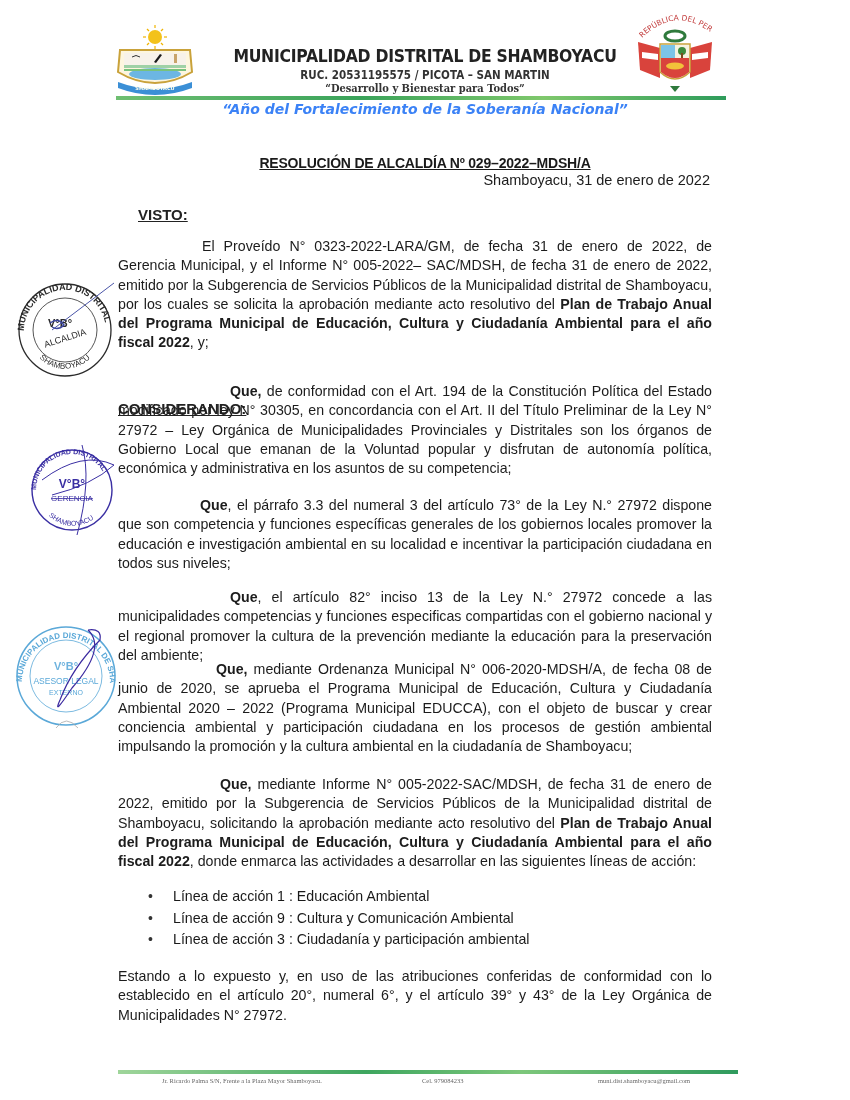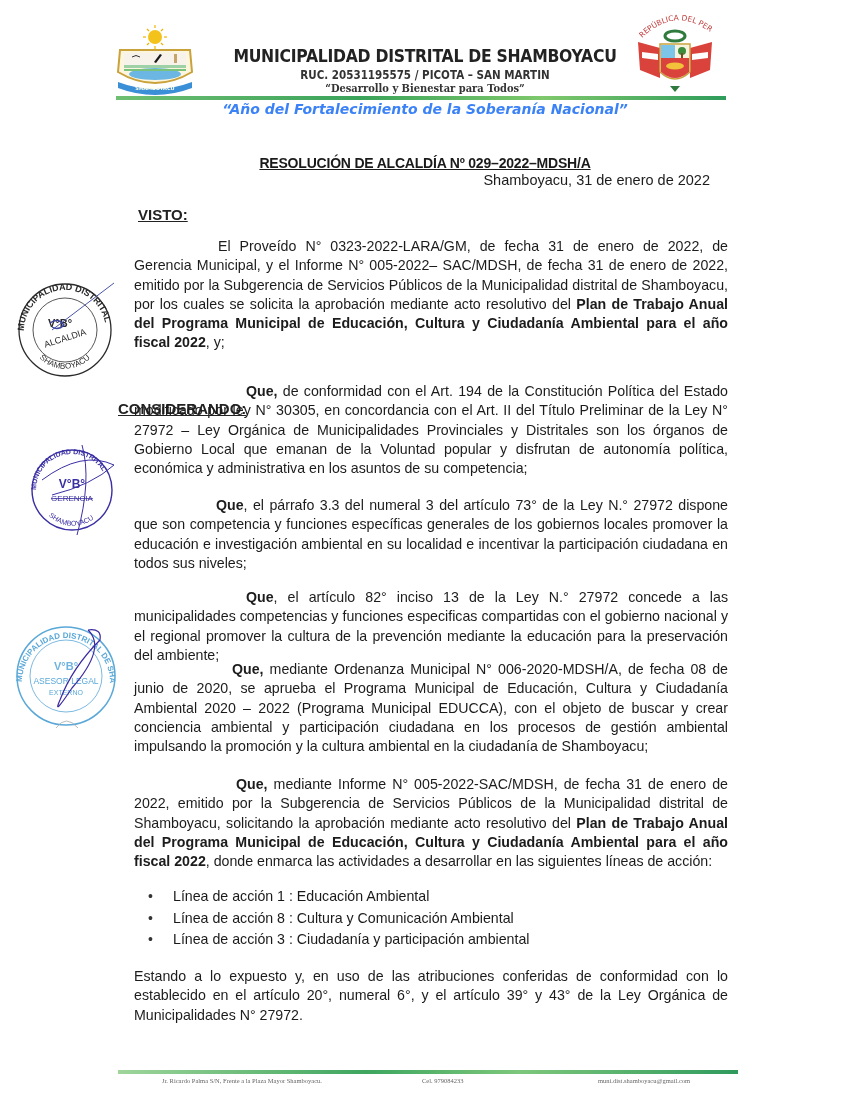--- a/index.html
+++ b/index.html
@@ -10,21 +10,21 @@
     .logo-left { position: absolute; left: 112px; top: 24px; width: 86px; height: 72px; }
     .logo-right { position: absolute; left: 630px; top: 8px; width: 90px; height: 88px; }
     .hdr-title { position: absolute; left: 0; width: 850px; top: 46px; text-align: center; font-family: "DejaVu Sans", sans-serif; font-weight: bold; font-size: 17px; color: #222; letter-spacing: -0.3px; transform: scaleX(0.92); }
     .hdr-ruc { position: absolute; left: 0; width: 850px; top: 68px; text-align: center; font-family: "DejaVu Sans", sans-serif; font-weight: bold; font-size: 11.5px; color: #333; transform: scaleX(0.9); }
     .hdr-slogan { position: absolute; left: 0; width: 850px; top: 82px; text-align: center; font-family: "DejaVu Serif", serif; font-weight: bold; font-size: 11px; color: #333; transform: scaleX(0.9); }
     .hdr-rule { position: absolute; left: 116px; top: 96px; width: 610px; height: 4px; background: linear-gradient(90deg, #6fbf72, #3aa35a 40%, #7fc86c 70%, #2e9c5b); }
     .hdr-year { position: absolute; left: 0; width: 850px; top: 101px; text-align: center; font-family: "DejaVu Sans", sans-serif; font-weight: bold; font-style: italic; font-size: 14px; color: #3b82f6; }
     .res-title { position: absolute; left: 0; width: 850px; top: 143px; text-align: center; font-family: "Liberation Sans", sans-serif; font-weight: bold; font-size: 14px; text-decoration: underline; letter-spacing: -0.2px; margin-top: 12px; }
     .date { position: absolute; right: 140px; top: 172px; font-size: 14.5px; color: #1c1c1c; }
     .section-h { position: absolute; left: 118px; font-weight: bold; font-size: 15px; text-decoration: underline; color: #222; }
-    .para { position: absolute; left: 118px; width: 594px; font-size: 14.2px; line-height: 19.3px; text-align: justify; color: #1c1c1c; margin-left: 16px; }
+    .para { position: absolute; left: 118px; width: 594px; font-size: 14.2px; line-height: 19.3px; text-align: justify; color: #1c1c1c; }
     .para .indent { display: inline-block; }
     b { font-weight: bold; }
     .bullets { position: absolute; left: 148px; top: 886px; list-style: none; margin: 0; padding: 0; font-size: 14.2px; line-height: 21.5px; }
     .bullets li { position: relative; padding-left: 25px; }
     .bullets li::before { content: "•"; position: absolute; left: 0; top: 0; color: #333; font-size: 14px; }
 
     
     .stamp { position: absolute; }
 
     
@@ -103,21 +103,21 @@
   <div class="para" style="top:496px;"><span class="indent" style="width:82px;"></span><span class="indent" style="width:0"></span><b>Que</b><span>, el párrafo 3.3 del numeral 3 del artículo 73° de la Ley N.° 27972 dispone que son competencia y funciones específicas generales de los gobiernos locales promover la educación e investigación ambiental en su localidad e incentivar la participación ciudadana en todos sus niveles;</span></div>
 
   <div class="para" style="top:588px;"><span class="indent" style="width:112px;"></span><b>Que</b><span>, el artículo 82° inciso 13 de la Ley N.° 27972 concede a las municipalidades competencias y funciones especificas compartidas con el gobierno nacional y el regional promover la cultura de la prevención mediante la educación para la preservación del ambiente;</span></div>
 
   <div class="para" style="top:660px;"><span class="indent" style="width:98px;"></span><b>Que,</b><span> mediante Ordenanza Municipal N° 006-2020-MDSH/A, de fecha 08 de junio de 2020, se aprueba el Programa Municipal de Educación, Cultura y Ciudadanía Ambiental 2020 – 2022 (Programa Municipal EDUCCA), con el objeto de buscar y crear conciencia ambiental y participación ciudadana en los procesos de gestión ambiental impulsando la promoción y la cultura ambiental en la ciudadanía de Shamboyacu;</span></div>
 
   <div class="para" style="top:775px;"><span class="indent" style="width:102px;"></span><b>Que,</b><span> mediante Informe N° 005-2022-SAC/MDSH, de fecha 31 de enero de 2022, emitido por la Subgerencia de Servicios Públicos de la Municipalidad distrital de Shamboyacu, solicitando la aprobación mediante acto resolutivo del </span><b>Plan de Trabajo Anual del Programa Municipal de Educación, Cultura y Ciudadanía Ambiental para el año fiscal 2022</b><span>, donde enmarca las actividades a desarrollar en las siguientes líneas de acción:</span></div>
 
   <ul class="bullets">
     <li>Línea de acción 1 : Educación Ambiental</li>
-    <li>Línea de acción 8 : Cultura y Comunicación Ambiental</li>
+    <li>Línea de acción 9 : Cultura y Comunicación Ambiental</li>
     <li>Línea de acción 3 : Ciudadanía y participación ambiental</li>
   </ul>
 
   <div class="para" style="top:967px;">Estando a lo expuesto y, en uso de las atribuciones conferidas de conformidad con lo establecido en el artículo 20°, numeral 6°, y el artículo 39° y 43° de la Ley Orgánica de Municipalidades N° 27972.</div>
 
   <svg class="stamp" style="left:10px; top:275px; width:110px; height:105px;" viewBox="0 0 110 105">
     <defs>
       <path id="s1top" d="M14 56 A41 41 0 0 1 96 56"></path>
       <path id="s1bot" d="M24 76 A36 36 0 0 0 86 76"></path>
     </defs>

